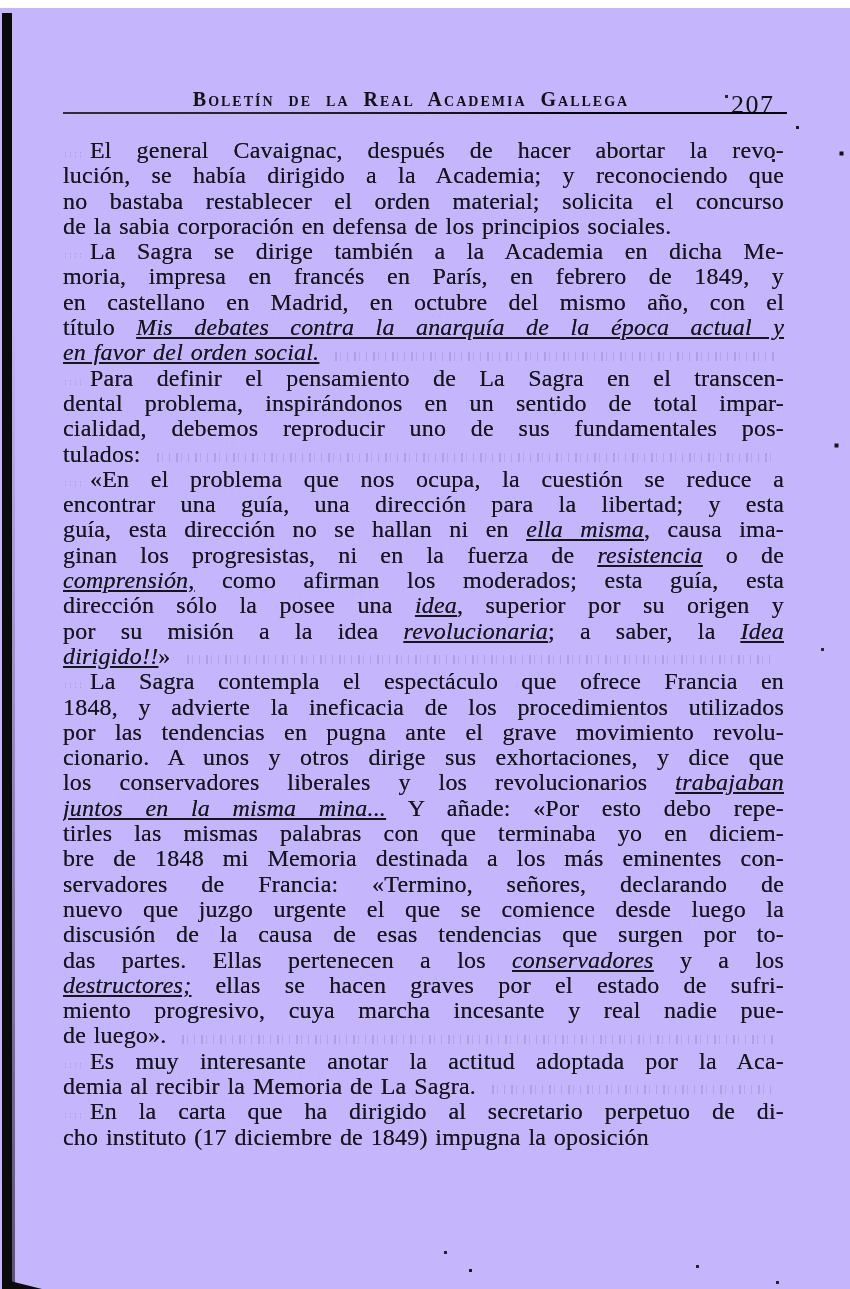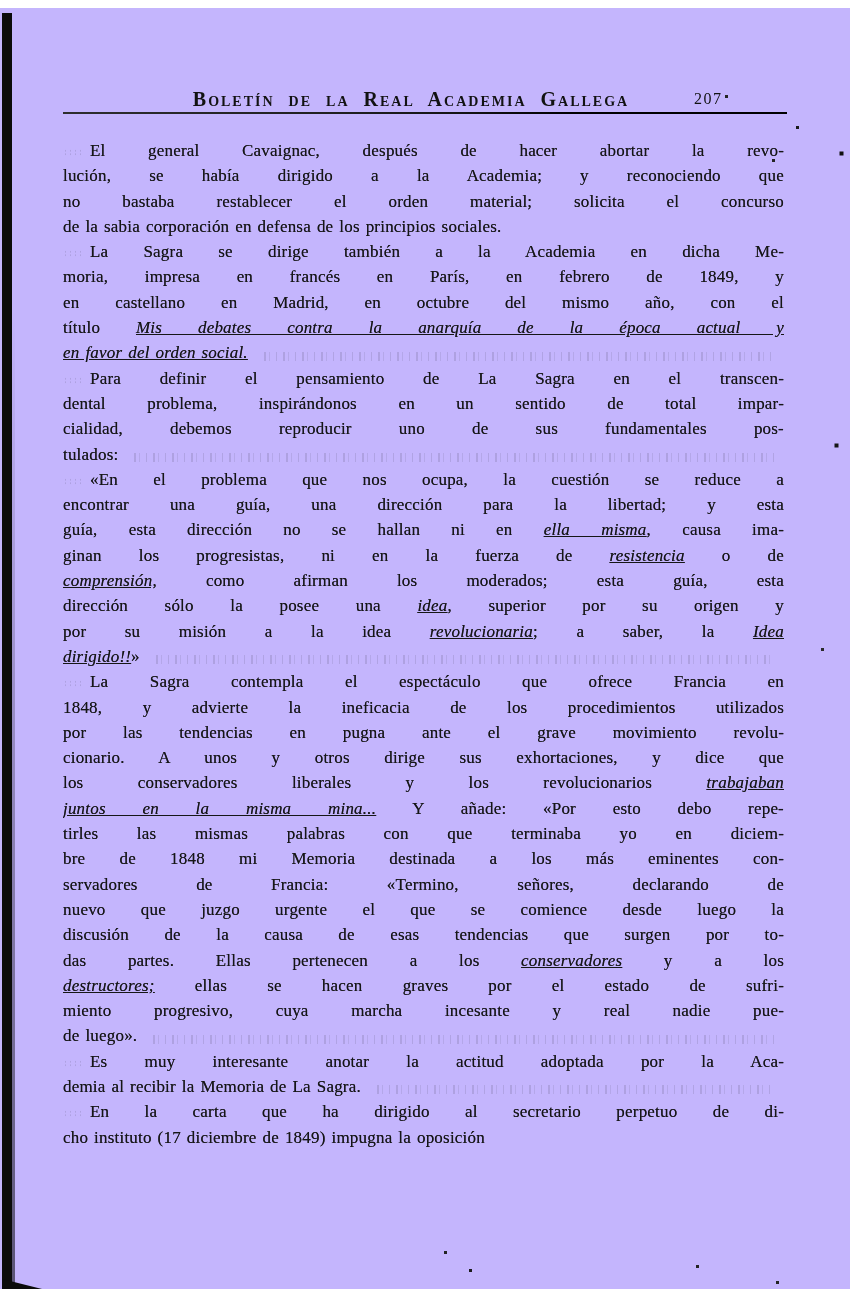--- a/index.html
+++ b/index.html
@@ -45,31 +45,31 @@
     text-align:center;
     transform:translateX(-14px);
     font-variant:small-caps;
     font-weight:700;
     font-size:20px;
     letter-spacing:2px;
     word-spacing:7px;
     color:#121212;
   }
   .page-num{
-    position:absolute;top:82px;left:694px;
-    font-size:16px;letter-spacing:1.5px;color:#121212;text-align:center;
+    position:absolute;top:82px;left:731px;
+    font-size:26px;letter-spacing:1.5px;color:#121212;text-align:center;
   }
   .rule{
     position:absolute;top:104px;left:63px;width:724px;height:2px;
     background:linear-gradient(90deg,#2e2e2e 0%,#1f1f1f 40%,#141414 55%,#000 70%,#000 100%);
   }
   
   .text-body{
     position:absolute;top:130px;left:63px;width:721px;
-    font-size:17px;
+    font-size:24px;
     text-shadow:0 0 .4px rgba(0,0,0,.65);
   }
   .para{margin:0;}
   .line{
     height:25.3px;line-height:25.3px;
     text-align:justify;text-align-last:justify;
     letter-spacing:.2px;word-spacing:1.5px;
     overflow:hidden;
   }
   .line.parend{text-align-last:left;}

